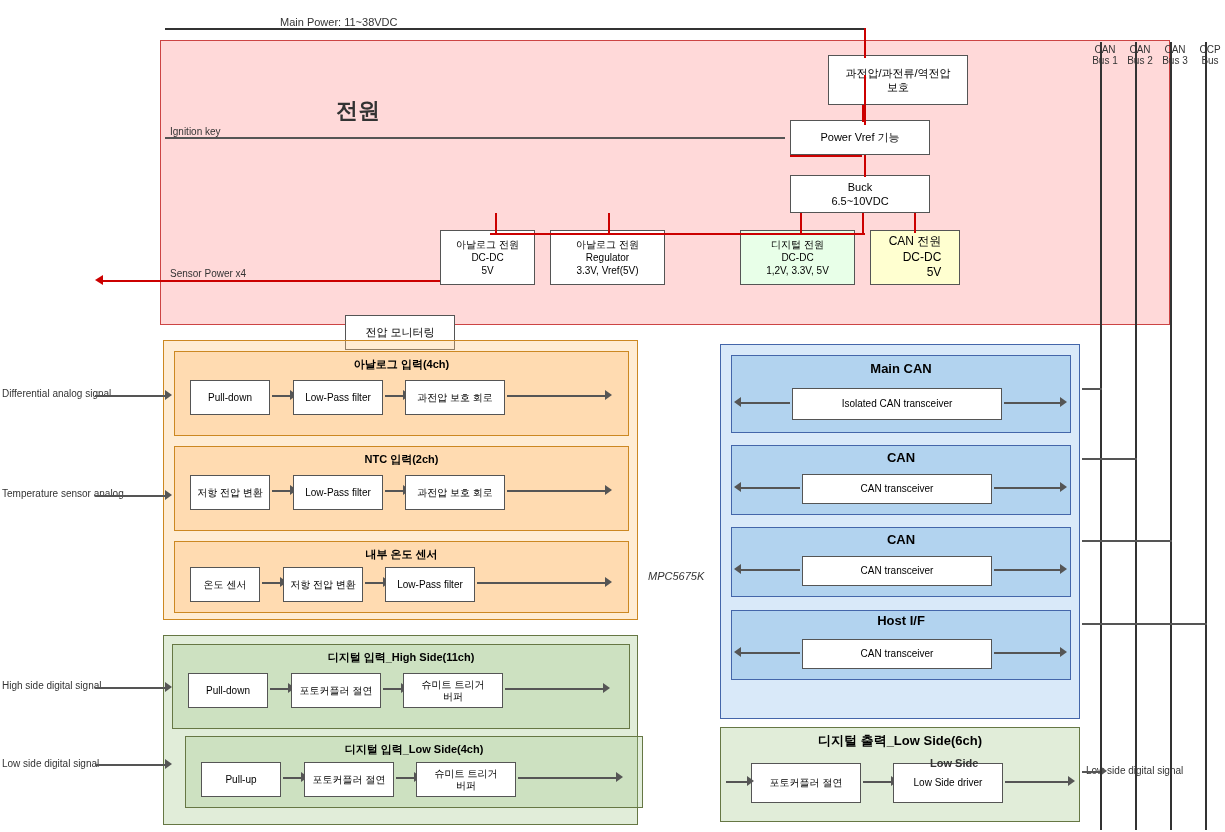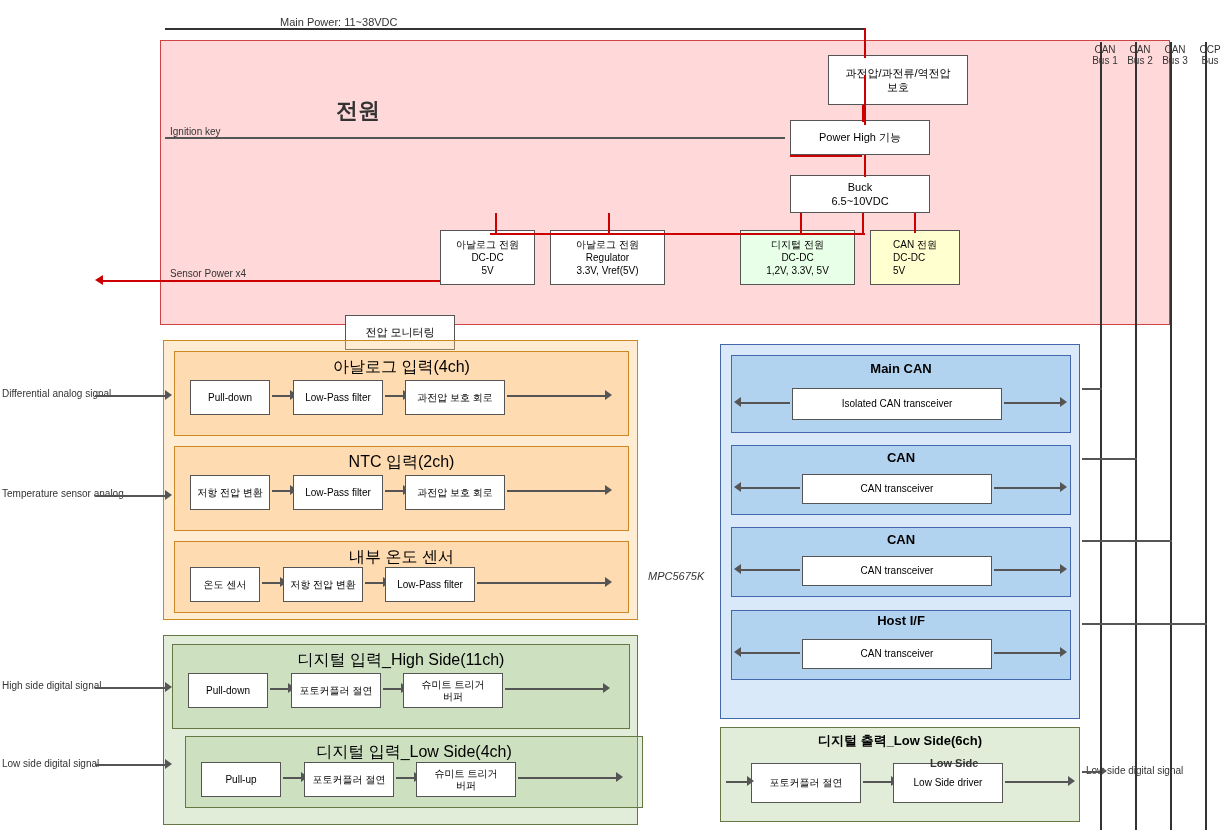--- a/index.html
+++ b/index.html
@@ -73,22 +73,22 @@
     }
     
     .box-buck {
       top: 175px;
       left: 430px;
       width: 130px;
       height: 38px;
     }
     .subsection-title {
       position: absolute;
-      font-size: 16px;
-      font-weight: normal;
+      font-size: 11px;
+      font-weight: bold;
       text-align: center;
       width: 100%;
       top: 5px;
       left: 0;
     }
 
     
     .comp-box {
       position: absolute;
       border: 1.5px solid #555;
@@ -144,40 +144,40 @@
 
   <div class="power-section">
     <div class="power-section-title">전원</div>
   </div>
 
   <div class="box box-ovp" style="position:absolute; top:55px; left:790px; width:140px; height:50px; border:1.5px solid #555; background:#fff; display:flex; align-items:center; justify-content:center; text-align:center; font-size:11px; line-height:1.3;">
     <span>과전압/과전류/역전압<br>보호</span>
   </div>
 
   <div class="box box-powerhold" style="position:absolute; top:120px; left:790px; width:140px; height:35px; border:1.5px solid #555; background:#fff; display:flex; align-items:center; justify-content:center; text-align:center; font-size:11px;">
-    <span>Power High 기능</span>
+    <span>Power Vref 기능</span>
   </div>
 
   <div class="box box-buck" style="position:absolute; top:175px; left:790px; width:140px; height:38px; border:1.5px solid #555; background:#fff; display:flex; align-items:center; justify-content:center; text-align:center; font-size:11px;">
     <span>Buck<br>6.5~10VDC</span>
   </div>
 
   <div class="box" style="position:absolute; top:230px; left:440px; width:95px; height:55px; border:1.5px solid #555; background:#fff; display:flex; align-items:center; justify-content:center; text-align:center; font-size:10px; line-height:1.3;">
     <span>아날로그 전원<br>DC-DC<br>5V</span>
   </div>
 
   <div class="box" style="position:absolute; top:230px; left:550px; width:115px; height:55px; border:1.5px solid #555; background:#fff; display:flex; align-items:center; justify-content:center; text-align:center; font-size:10px; line-height:1.3;">
     <span>아날로그 전원<br>Regulator<br>3.3V, Vref(5V)</span>
   </div>
 
   <div class="box" style="position:absolute; top:230px; left:740px; width:115px; height:55px; border:1.5px solid #555; background:#e8ffe8; display:flex; align-items:center; justify-content:center; text-align:center; font-size:10px; line-height:1.3;">
     <span>디지털 전원<br>DC-DC<br>1,2V, 3.3V, 5V</span>
   </div>
 
-  <div class="box" style="position:absolute; top:230px; left:870px; width:90px; height:55px; border:1.5px solid #555; background:#ffffd0; display:flex; align-items:center; justify-content:center; text-align:left; font-size:10px; line-height:1.3;">
+  <div class="box" style="position:absolute; top:230px; left:870px; width:90px; height:55px; border:1.5px solid #555; background:#ffffd0; display:flex; align-items:center; justify-content:center; text-align:right; font-size:12px; line-height:1.3;">
     <span>CAN 전원<br>DC-DC<br>5V</span>
   </div>
 
   <div class="h-line" style="top:137px; left:165px; width:620px; background:#555;"></div>
   <div class="signal-label" style="top:126px; left:170px;">Ignition key</div>
 
   <div class="h-line" style="top:280px; left:100px; width:340px; background:#cc0000;"></div>
   <div class="signal-label" style="top:268px; left:170px;">Sensor Power x4</div>
 
   <div style="position:absolute; top:275px; left:95px; width:0; height:0;

